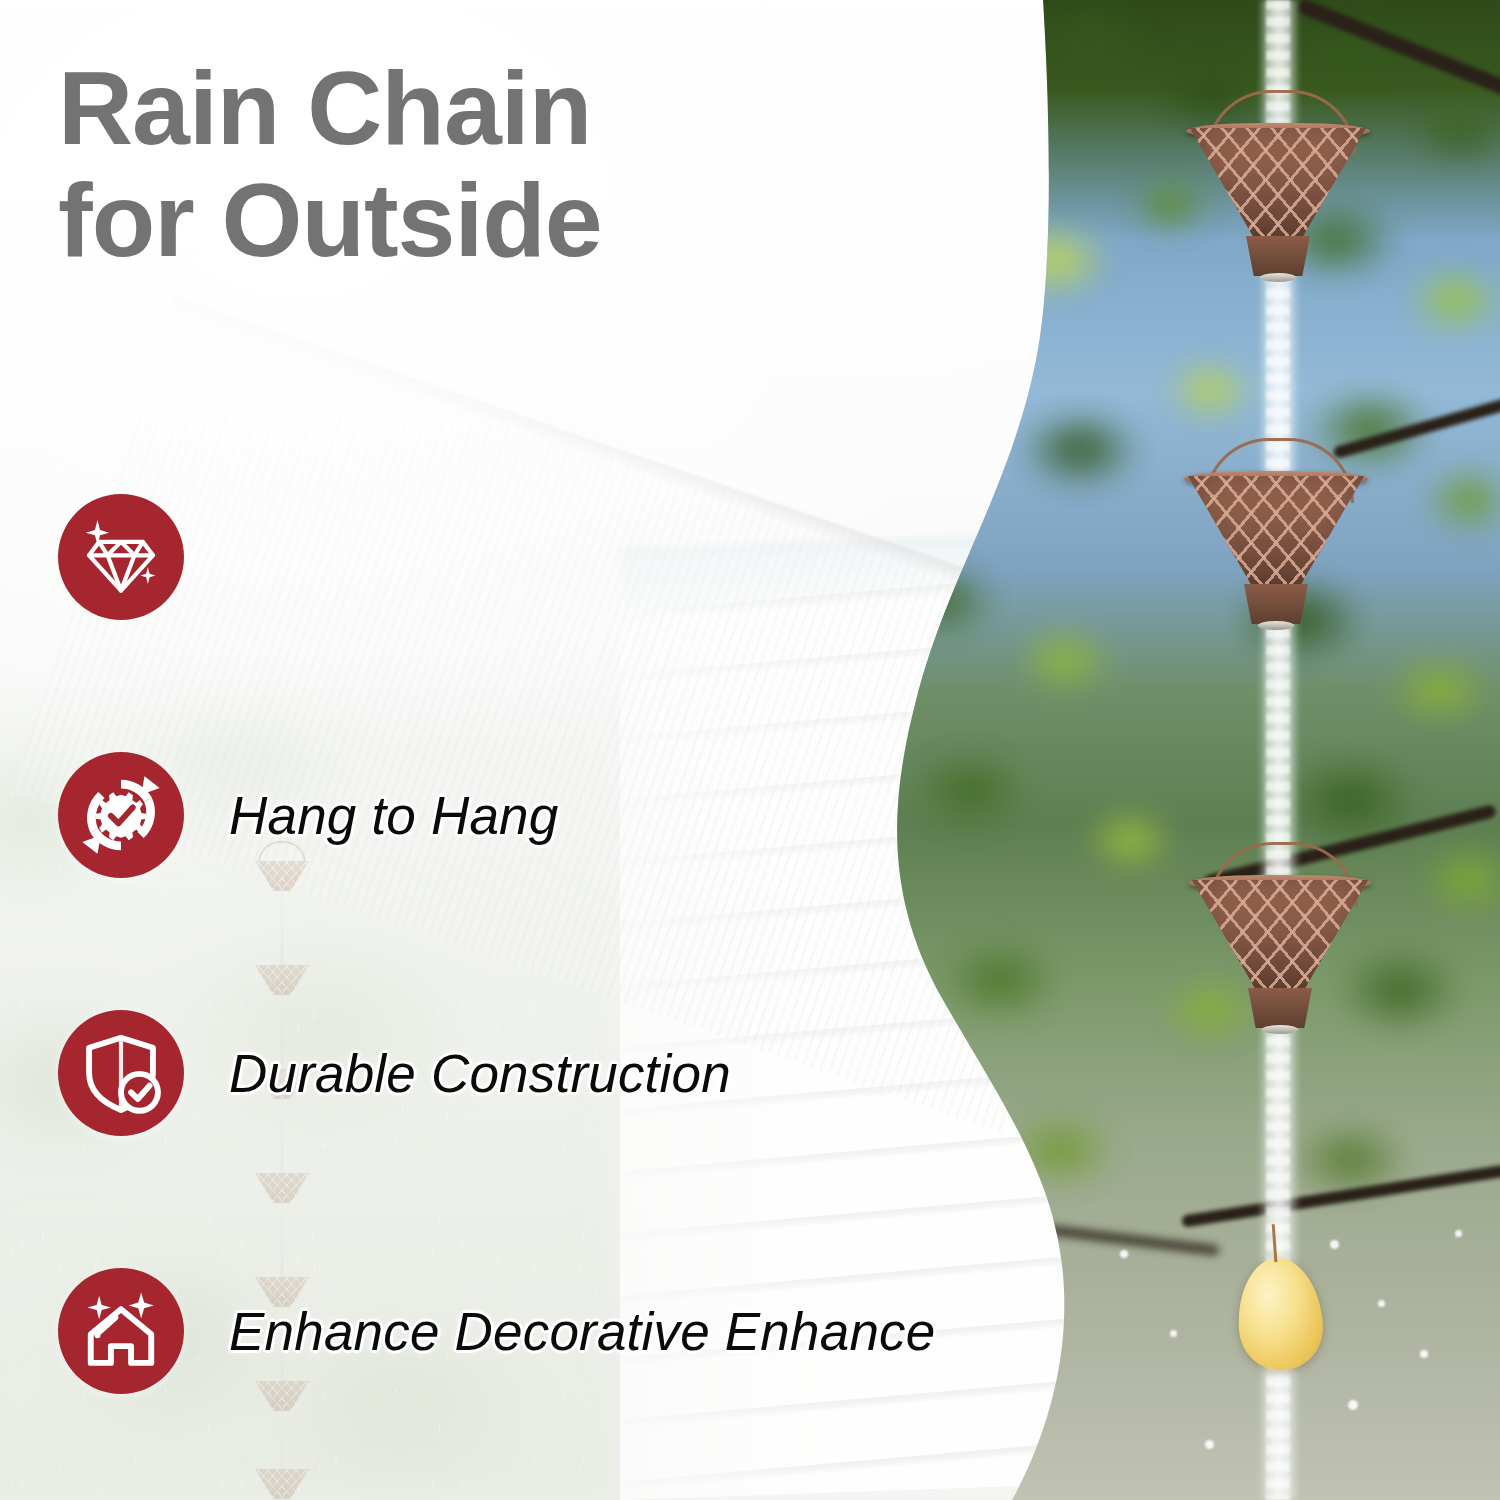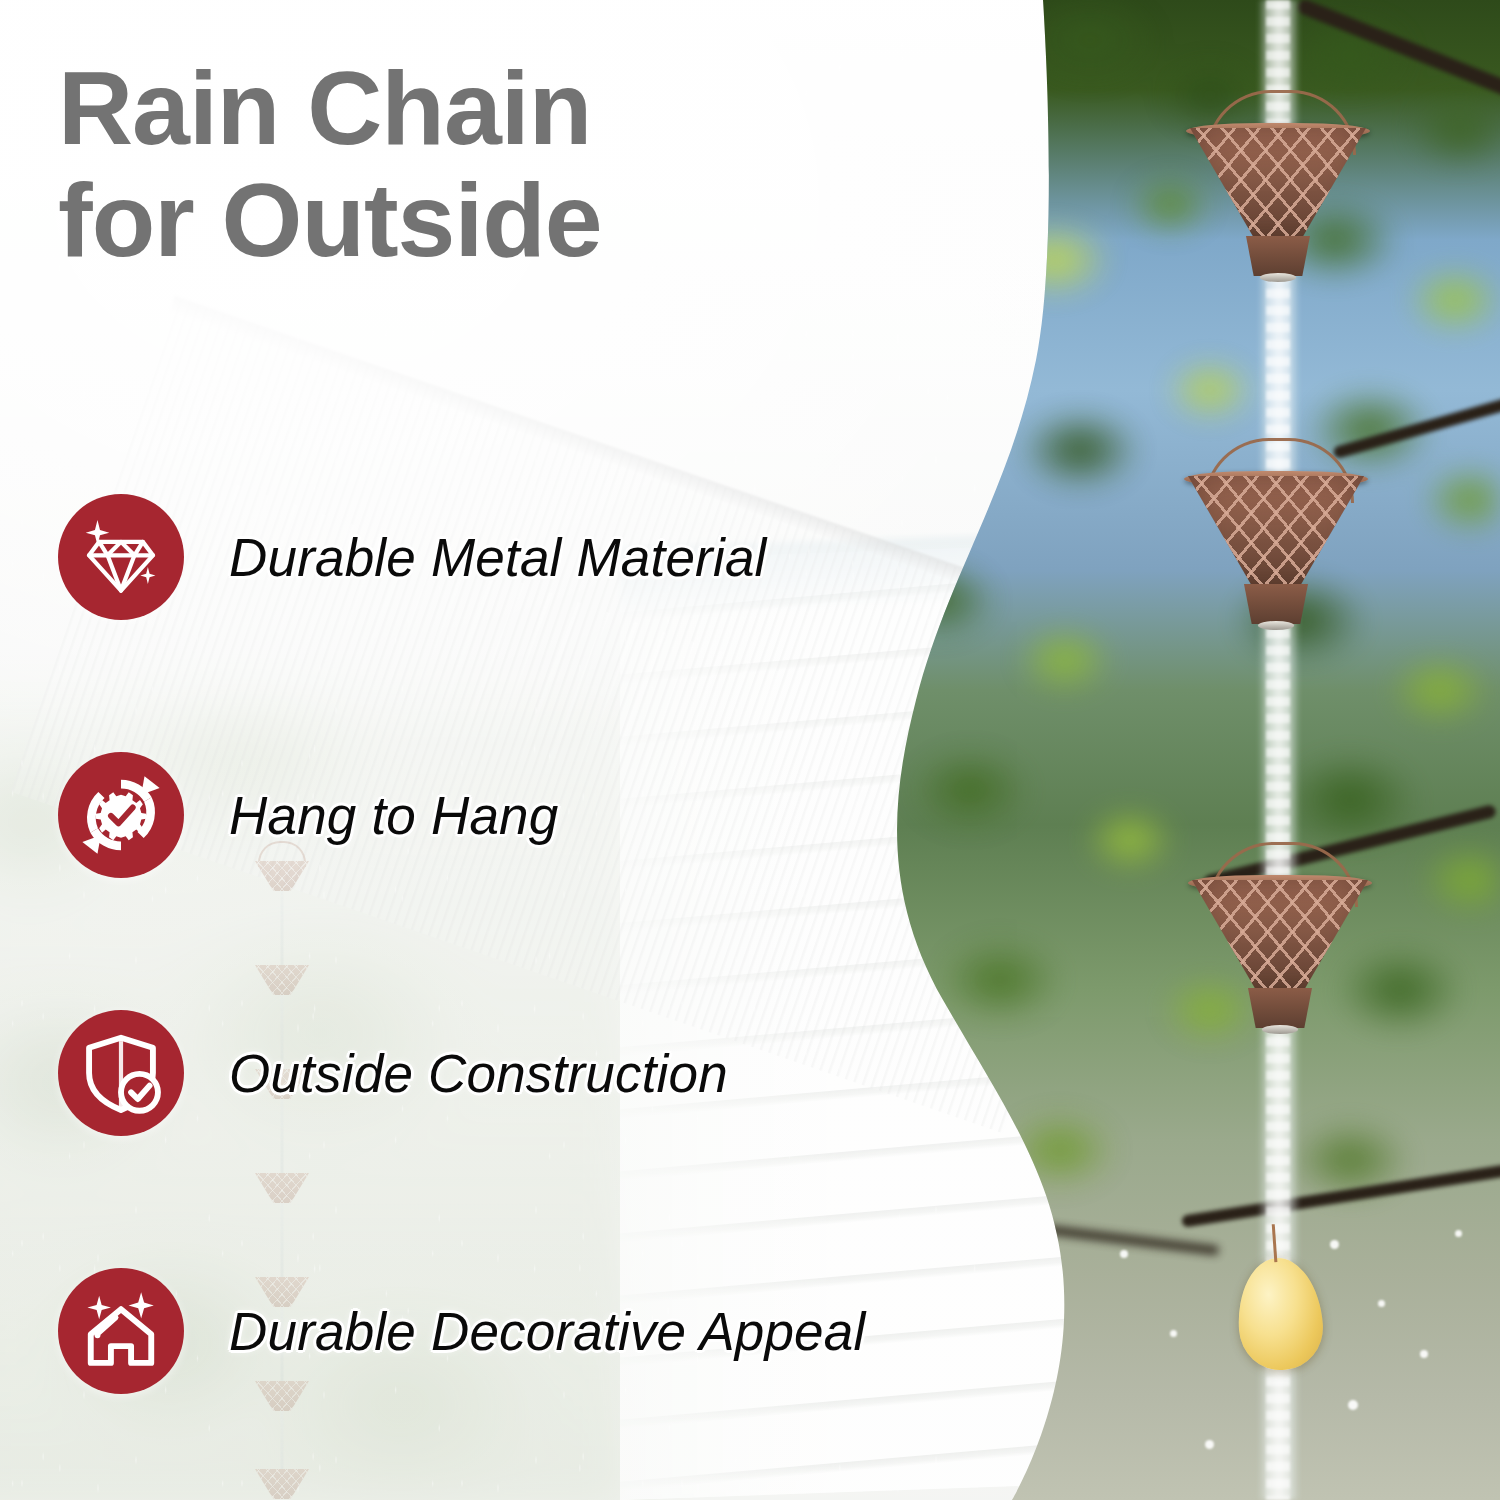--- a/index.html
+++ b/index.html
@@ -447,21 +447,20 @@
         <svg viewBox="0 0 100 100" fill="none" stroke="#ffffff" stroke-width="5" stroke-linejoin="round" stroke-linecap="round">
           <path d="M24 32 L50 32 L76 32 L88 48 L50 90 L12 48 Z"></path>
           <path d="M12 48 L88 48"></path>
           <path d="M24 32 L34 48 L50 90"></path>
           <path d="M76 32 L66 48 L50 90"></path>
           <path d="M34 48 L50 32 L66 48"></path>
           <path d="M22 6 L25 18 L36 21 L25 24 L22 36 L19 24 L8 21 L19 18 Z" fill="#ffffff" stroke="none"></path>
           <path d="M82 62 L84 70 L91 72 L84 74 L82 82 L80 74 L73 72 L80 70 Z" fill="#ffffff" stroke="none"></path>
         </svg>
       </div>
-      <div class="feat-label">Durable Metal Material</div>
     </div>
 
     <div class="feature">
       <div class="badge">
         <svg viewBox="0 0 100 100">
           <g fill="#ffffff">
             <path d="M50 8 a42 42 0 0 1 36.5 21 l-9 5.2 A31.5 31.5 0 0 0 50 18.5 Z"></path>
             <path d="M86.5 29 a42 42 0 0 1 -8 49.5 l-7.4 -7.4 A31.5 31.5 0 0 0 77.5 34.4 Z" opacity="0"></path>
             <path d="M50 92 a42 42 0 0 1 -36.5 -21 l9 -5.2 A31.5 31.5 0 0 0 50 81.5 Z"></path>
             <path d="M13.5 71 A42 42 0 0 1 23 22.5 l7.4 7.4 A31.5 31.5 0 0 0 22.5 65.8 Z"></path>
@@ -480,30 +479,30 @@
 
     <div class="feature">
       <div class="badge">
         <svg viewBox="0 0 100 100">
           <path d="M50 8 L88 20 V50 C88 72 70 86 50 94 C30 86 12 72 12 50 V20 Z" fill="none" stroke="#ffffff" stroke-width="7" stroke-linejoin="round"></path>
           <path d="M50 12 V92" stroke="#ffffff" stroke-width="5" opacity=".9"></path>
           <circle cx="72" cy="73" r="22" fill="#a62630" stroke="#ffffff" stroke-width="7"></circle>
           <path d="M62 73 L70 81 L84 65" fill="none" stroke="#ffffff" stroke-width="7" stroke-linecap="round" stroke-linejoin="round"></path>
         </svg>
       </div>
-      <div class="feat-label">Outside Construction</div>
+      <div class="feat-label">Durable Construction</div>
     </div>
 
     <div class="feature">
       <div class="badge">
         <svg viewBox="0 0 100 100">
           <path d="M14 54 L50 24 L86 54 V88 H62 V68 H38 V88 H14 Z" fill="none" stroke="#ffffff" stroke-width="7" stroke-linejoin="round" stroke-linecap="round"></path>
           <path d="M24 52 L44 34" stroke="#ffffff" stroke-width="6" stroke-linecap="round"></path>
           <circle cx="22" cy="55" r="3.5" fill="#ffffff"></circle>
           <path d="M24 8 L27 19 L38 22 L27 25 L24 36 L21 25 L10 22 L21 19 Z" fill="#ffffff"></path>
           <path d="M74 4 L77.5 16 L89 19.5 L77.5 23 L74 35 L70.5 23 L59 19.5 L70.5 16 Z" fill="#ffffff"></path>
         </svg>
       </div>
-      <div class="feat-label">Durable Decorative Appeal</div>
+      <div class="feat-label">Enhance Decorative Enhance</div>
     </div>
 
   </div>
 </div>
 
 </body></html>

